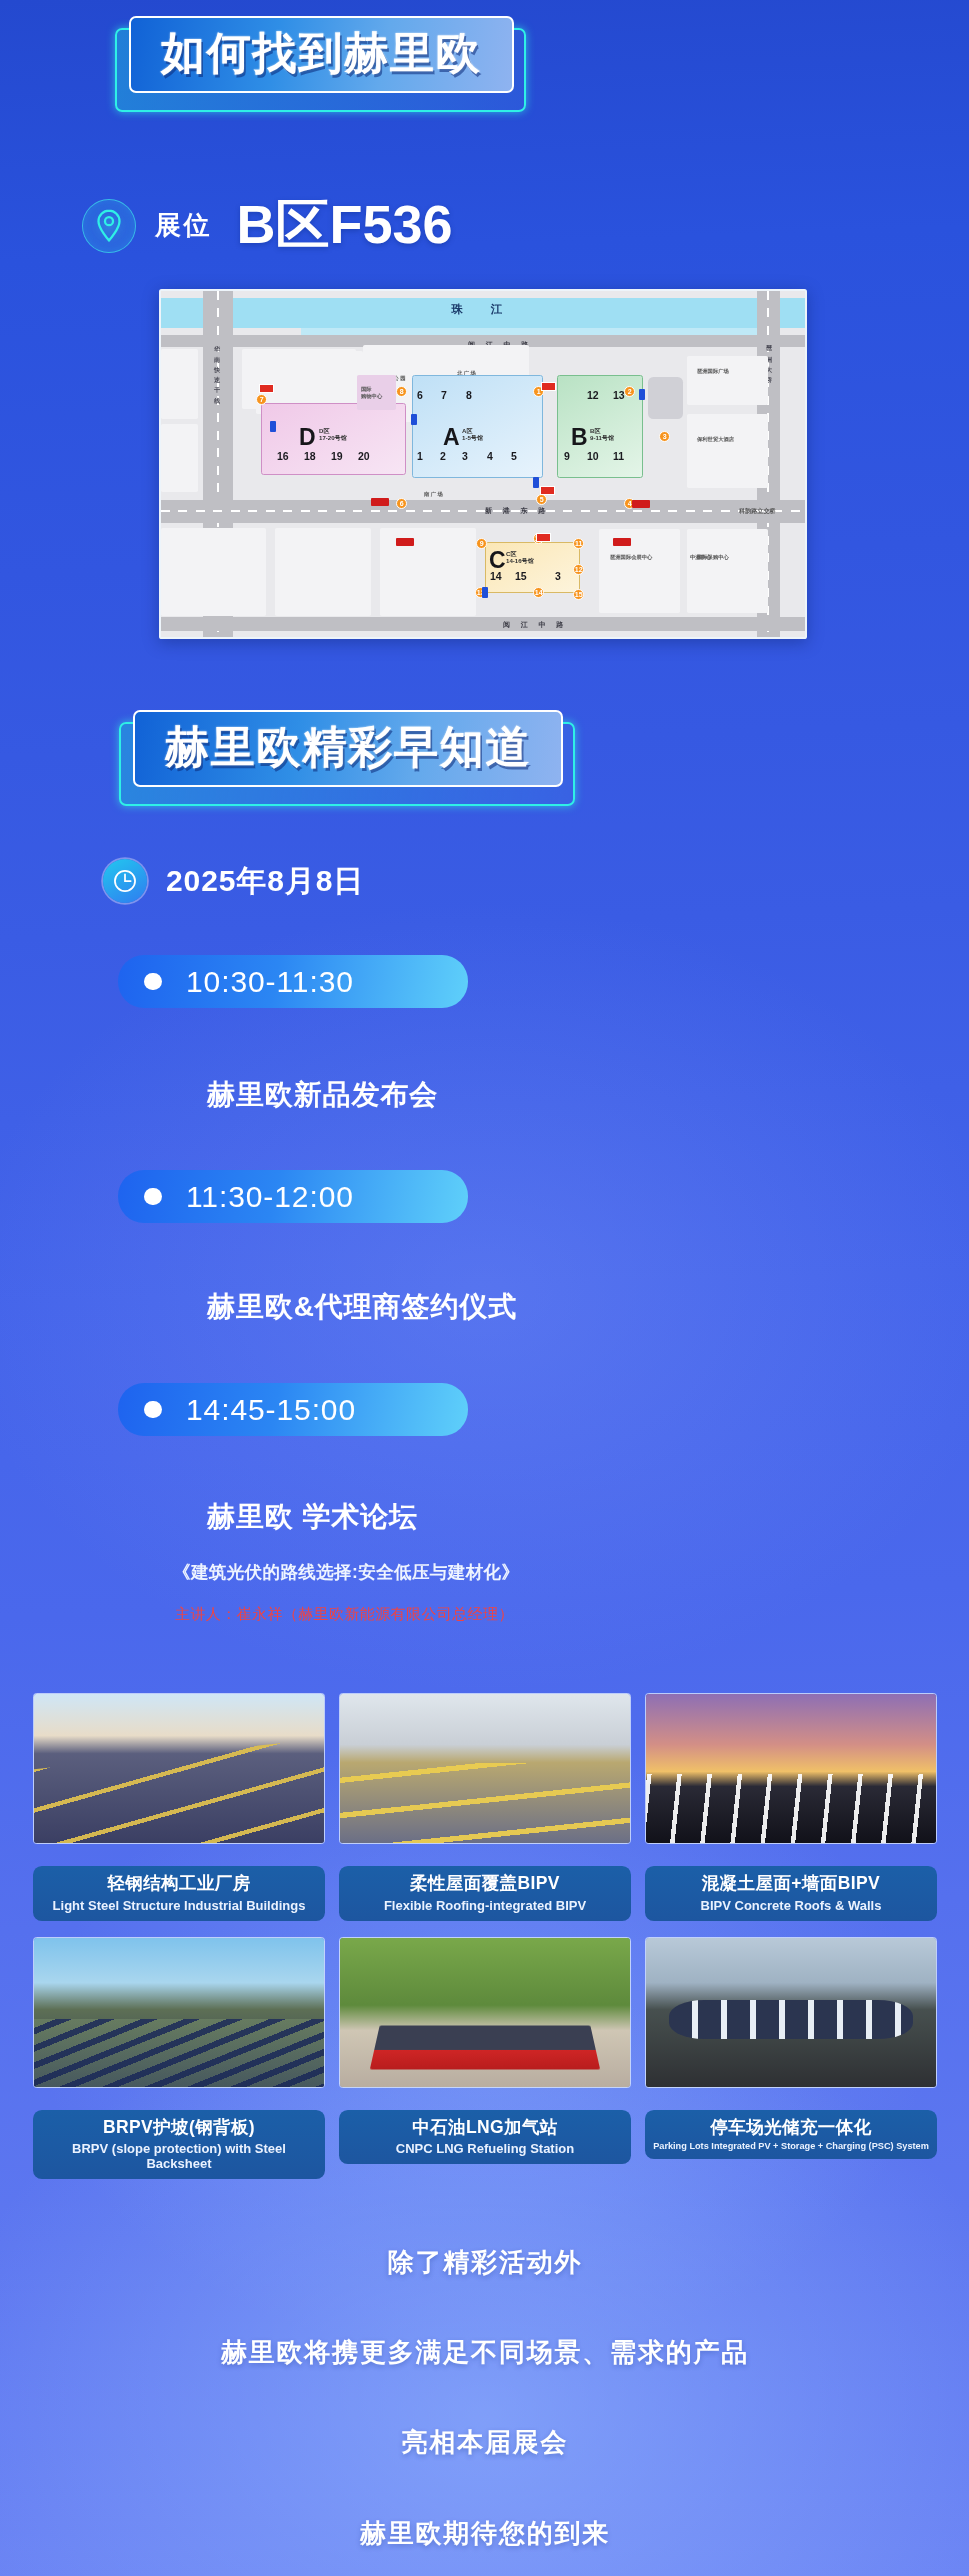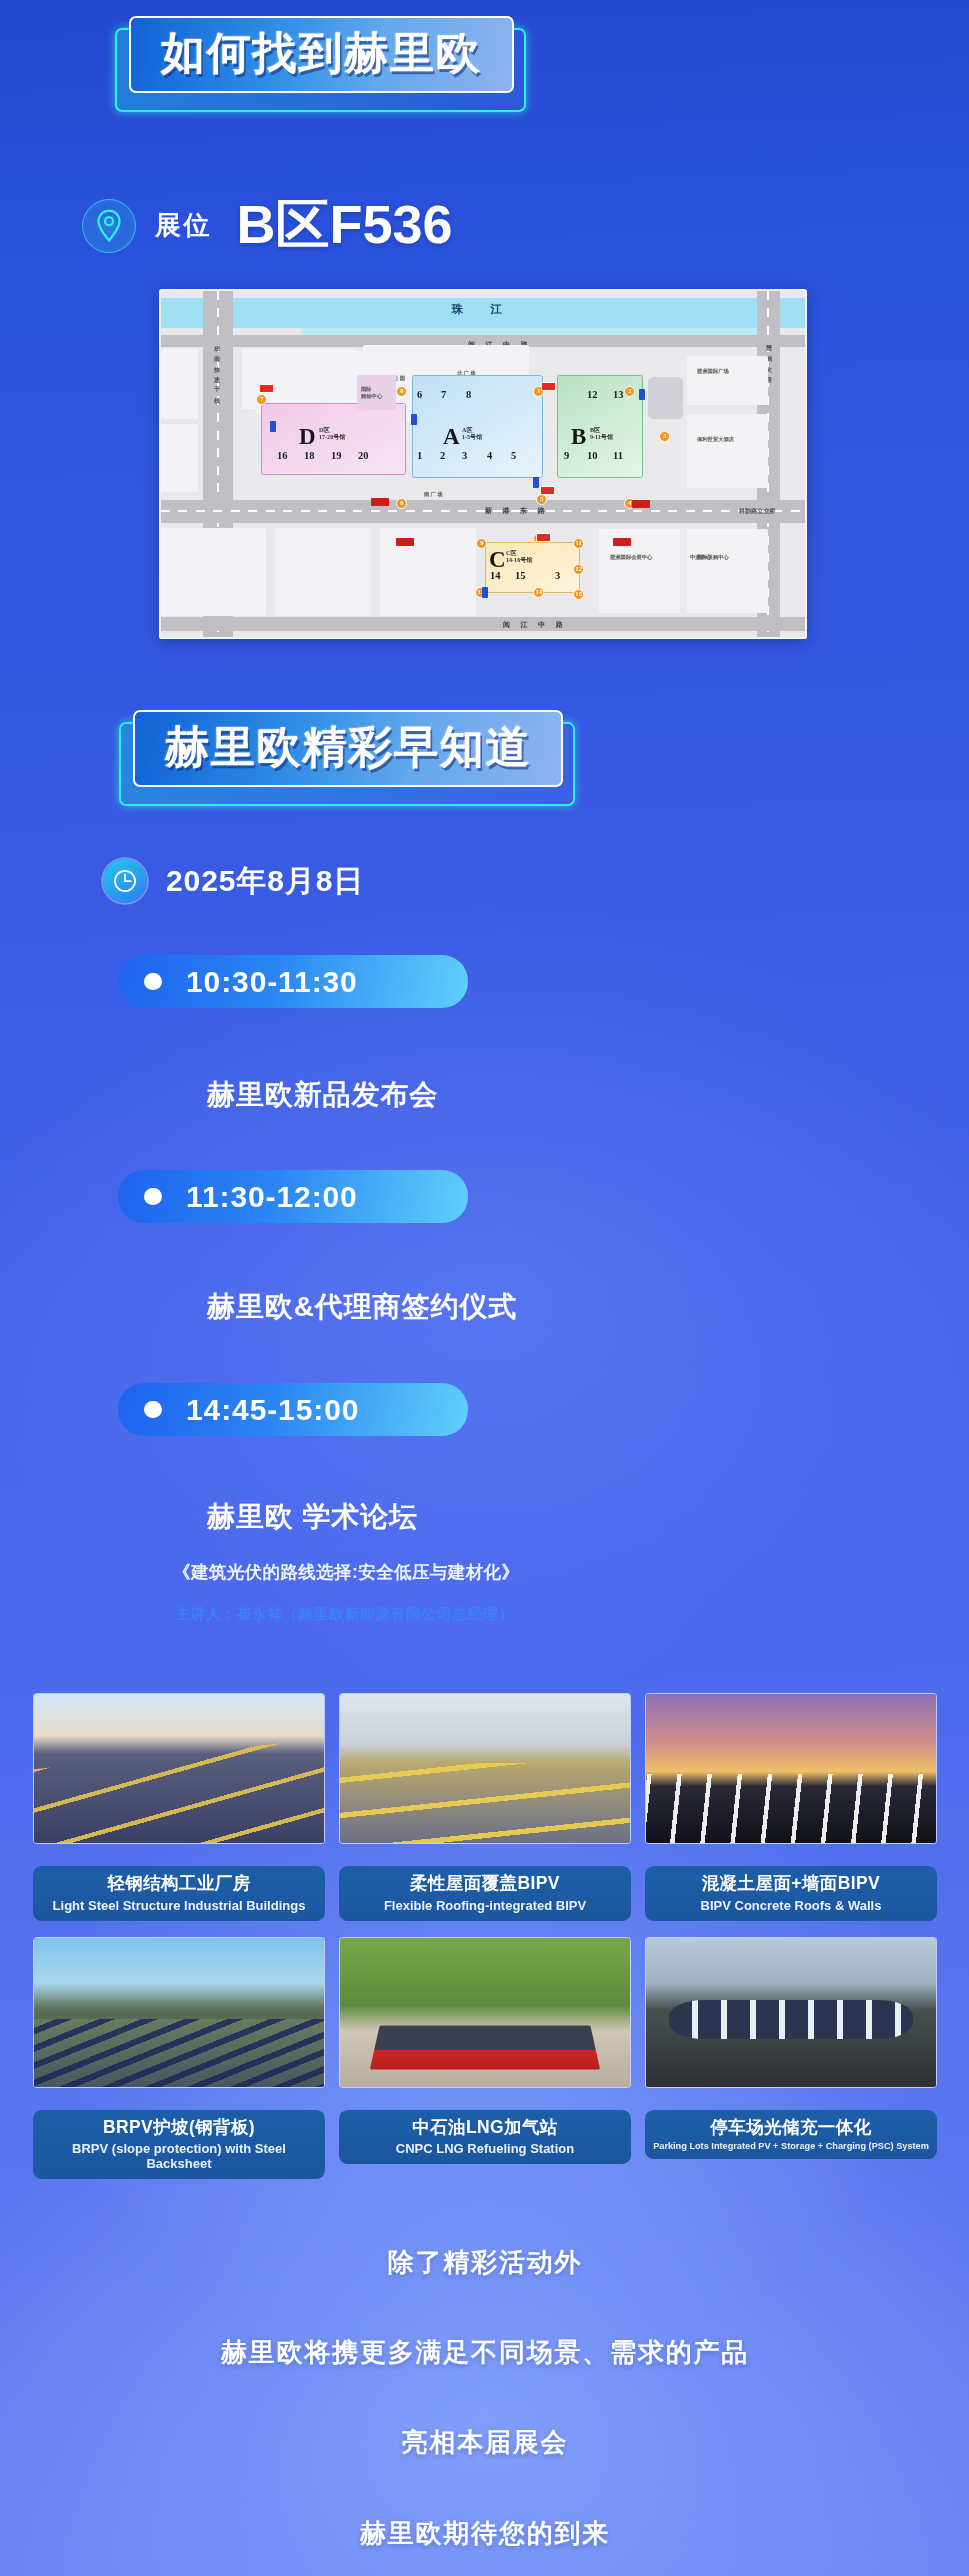--- a/index.html
+++ b/index.html
@@ -51,21 +51,20 @@
   .booth-label { font-size:26px; font-weight:800; color:#ffffff; letter-spacing:2.6px; }
   .booth-code { font-size:54px; font-weight:800; color:#ffffff; letter-spacing:0px; margin-left:5.3px;
                 text-shadow:0 1.8px 5.3px rgba(10,40,120,.35); }
 
   
   .map-frame {
     position:absolute; left:159px; top:289px; width:648px; height:350px;
     border:2.6px solid rgba(235,243,255,.92); border-radius:2.6px;
     background:#fef9c3; overflow:hidden;
     box-shadow:0 3.5px 16px rgba(5,25,90,.35);
-    font-family:Liberation Serif, serif;
   }
   .map-inner { position:absolute; inset:0; background:#e9e9ec; }
   .riverband { position:absolute; left:0; right:0; top:7px; height:30px; background:#9fdff3; }
   .riverband2 { position:absolute; left:140px; right:35px; top:37px; height:14px; background:#bfe9f7; }
   .river-label { position:absolute; left:0; right:0; top:10.5px; text-align:center;
                  font-size:11.4px; font-weight:700; color:#1a3a6a; letter-spacing:12.3px; }
   .road-h { position:absolute; background:#bfbfc4; }
   .road-v { position:absolute; background:#bfbfc4; }
   .road-dash { position:absolute; background:repeating-linear-gradient(to right,#fff 0 8.8px,transparent 8.8px 17.5px); height:1.8px; }
   .road-dash-v { position:absolute; background:repeating-linear-gradient(to bottom,#fff 0 8.8px,transparent 8.8px 17.5px); width:1.8px; }
@@ -97,24 +96,24 @@
     box-shadow:0 0 0 1.8px rgba(255,255,255,.35);
   }
   .date-text { font-size:30px; font-weight:800; color:#fff; letter-spacing:0.9px; }
 
   .slot-pill {
     position:absolute; height:53px; border-radius:26px;
     background:linear-gradient(100deg,#1e63ef 0%,#2b86f3 45%,#5fd0fa 100%);
     display:flex; align-items:center; padding-left:26px; gap:24.5px;
   }
   .slot-dot { width:17.5px; height:17.5px; border-radius:50%; background:#fff; flex:none; }
-  .slot-time { font-size:30px; font-weight:700; color:#fff; letter-spacing:0.9px; }
+  .slot-time { font-size:30px; font-weight:400; color:#fff; letter-spacing:0.9px; }
   .slot-title { position:absolute; font-size:28px; font-weight:800; color:#fff; letter-spacing:0.9px; }
   .forum-sub { position:absolute; font-size:17.5px; font-weight:700; color:#eef4ff; letter-spacing:0.4px; }
-  .forum-sub2 { position:absolute; font-size:15px; font-weight:700; color:#3b82f6; letter-spacing:0.4px; }
+  .forum-sub2 { position:absolute; font-size:15px; font-weight:400; color:#ef4444; letter-spacing:0.4px; }
 
   
   .grid { position:absolute; left:33px; top:1693px; width:904px;
           display:grid; grid-template-columns:repeat(3,1fr); column-gap:14px; row-gap:16px; }
   .card { width:100%; }
   .card-photo { width:100%; height:151px; border-radius:3.5px; overflow:hidden; position:relative;
                 border:1.8px solid rgba(225,238,255,.75); }
   .card-cap {
     margin-top:22px; background:linear-gradient(180deg,#1b5fa8 0%,#1d56a0 100%);
     border-radius:8.8px; padding:7px 5.3px 8px 5.3px; text-align:center;

